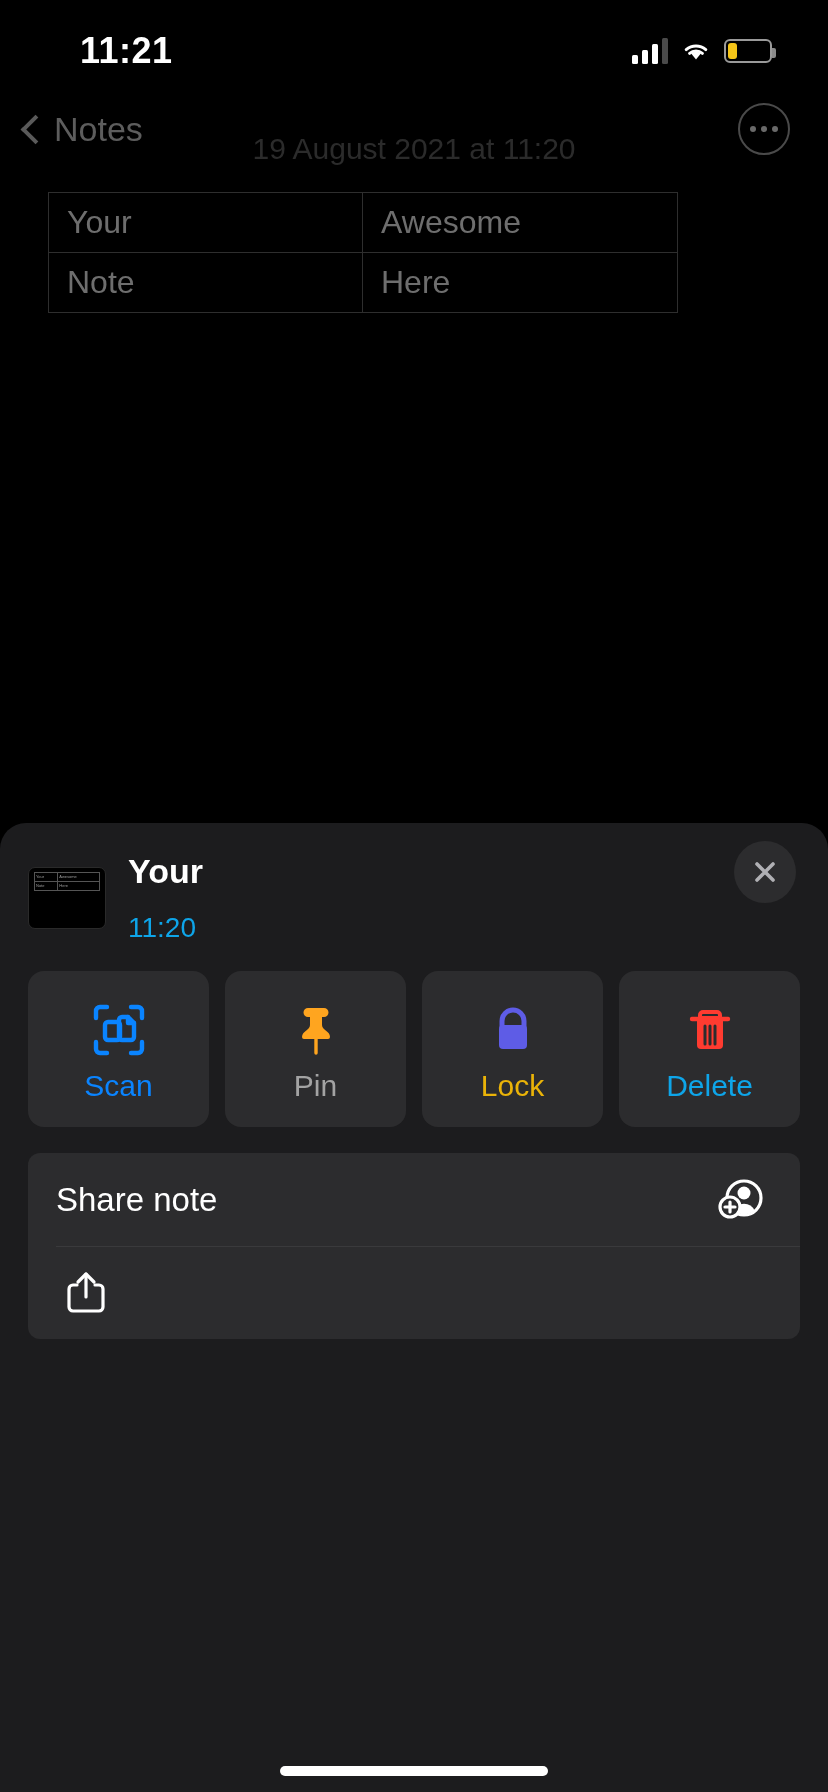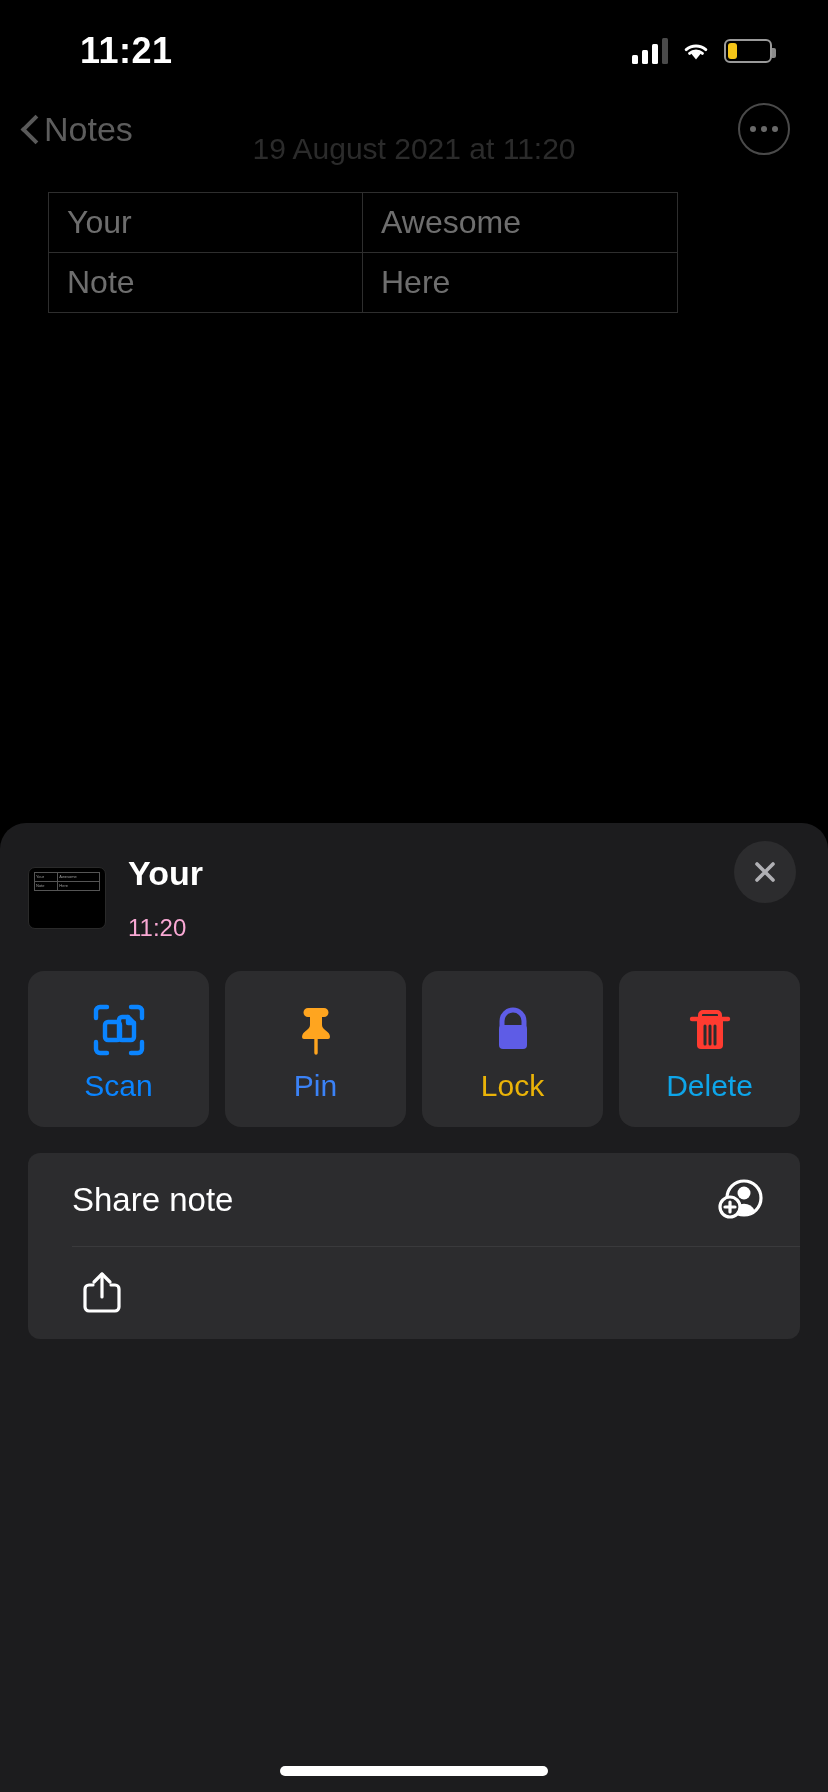--- a/index.html
+++ b/index.html
@@ -28,21 +28,21 @@
   .wifi{ width:32px; height:24px; position:relative;}
   .battery{ width:48px; height:24px; border:2px solid #9a9a9a; border-radius:6px; position:relative; display:flex; align-items:center; padding:2px;}
   .battery:after{ content:""; position:absolute; right:-6px; top:7px; width:4px; height:10px; background:#8a8a8a; border-radius:0 2px 2px 0;}
   .battery b{ display:block; height:100%; width:22%; background:#f5c518; border-radius:3px;}
 
   
   .navbar{
     position:absolute; top:96px; left:0; width:828px; height:66px;
     display:flex; align-items:center; padding:0 38px 0 18px;
   }
-  .back{ display:flex; align-items:center; gap:0; cursor:pointer;}
+  .back{ display:flex; align-items:center; gap:10px; cursor:pointer;}
   .chev{ width:26px; height:26px; position:relative;}
   .chev:before{
     content:""; position:absolute; left:7px; top:3px; width:17px; height:17px;
     border-left:4px solid #5a5a5a; border-bottom:4px solid #5a5a5a;
     transform:rotate(45deg);
   }
   .back-label{ color:#5d5d5d; font-size:34px; }
   .more-btn{
     margin-left:auto; width:52px; height:52px; border-radius:50%;
     border:2.5px solid #4a4a4a; display:flex; align-items:center; justify-content:center; gap:5px;
@@ -74,21 +74,21 @@
     padding:30px 0 0 28px; height:120px;
   }
   .thumb{
     width:78px; height:62px; background:#000; border-radius:7px;
     border:1px solid #2a2a2a; padding:4px 5px; flex:none;
   }
   .thumb table{ width:100%; border-collapse:collapse;}
   .thumb td{ border:.5px solid #555; height:8px; font-size:4px; color:#9a9a9a; padding:0 1px; line-height:8px;}
   .head-text{ margin-left:22px; }
   .head-title{ color:#fff; font-size:34px; font-weight:700; line-height:1.15;}
-  .head-sub{ color:#f9a8d4; font-size:24px; margin-top:20px;}
+  .head-sub{ color:#0ea5e9; font-size:28px; margin-top:20px;}
   .close-btn{
     position:absolute; right:32px; top:18px; width:62px; height:62px;
     border-radius:50%; background:#2c2c2e; display:flex; align-items:center; justify-content:center;
     cursor:pointer;
   }
   .close-btn svg{ display:block; }
 
   
   .tiles{
     display:flex; gap:16px; padding:0 28px; margin-top:28px;
@@ -96,21 +96,21 @@
   .tile{
     flex:1; height:156px; background:#2c2c2e; border-radius:16px;
     display:flex; flex-direction:column; align-items:center; justify-content:center;
     cursor:pointer;
   }
   .tile .ic{ height:70px; display:flex; align-items:center; justify-content:center;}
   .tile .lb{ font-size:30px; margin-top:4px;}
 
   
   .group{
-    margin:26px 28px 0 28px; background:#2c2c2e; border-radius:12px; overflow:hidden;padding-left:16px;
+    margin:26px 28px 0 28px; background:#2c2c2e; border-radius:12px; overflow:hidden;
   }
   .row{
     height:93px; display:flex; align-items:center; padding:0 28px;
     position:relative; cursor:pointer;
   }
   .row + .row:before{
     content:""; position:absolute; left:28px; right:0; top:0; height:1px; background:#3a3a3c;
   }
   .row-label{ color:#fff; font-size:33px; flex:1;}
   .row-ic{ width:60px; display:flex; align-items:center; justify-content:center;}
@@ -221,21 +221,21 @@
         <div class="lb" style="color:#0a84ff">Scan</div>
       </div>
 
       <div class="tile">
         <div class="ic">
           <svg width="62" height="62" viewBox="0 0 62 62">
             <path d="M23 9 h16 a2 2 0 0 1 0 9 h-2 v8 c0 5 8 6 8 12 a2 2 0 0 1 -2 2 H19 a2 2 0 0 1 -2 -2 c0 -6 8 -7 8 -12 v-8 h-2 a2 2 0 0 1 0 -9 z" fill="#ffa51f"></path>
             <path d="M31 40 v14" stroke="#ffa51f" stroke-width="3.4" stroke-linecap="round"></path>
           </svg>
         </div>
-        <div class="lb" style="color:#3b82f6">Pin</div>
+        <div class="lb" style="color:#a3a3a3">Pin</div>
       </div>
 
       <div class="tile">
         <div class="ic">
           <svg width="62" height="62" viewBox="0 0 62 62">
             <path d="M20 28 v-6 a11 11 0 0 1 22 0 v6" stroke="#5e5ce6" stroke-width="5" fill="none" stroke-linecap="round"></path>
             <rect x="17" y="26" width="28" height="24" rx="4" fill="#5e5ce6"></rect>
           </svg>
         </div>
         <div class="lb" style="color:#eab308">Lock</div>

